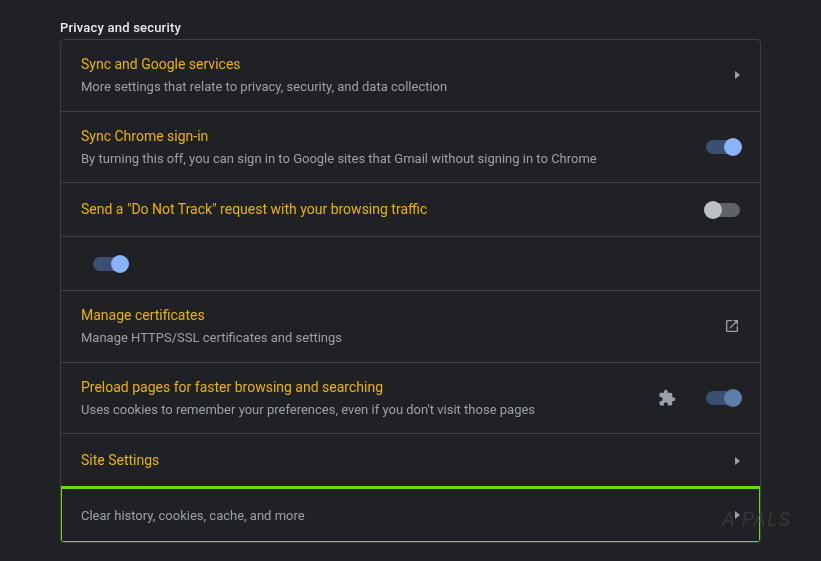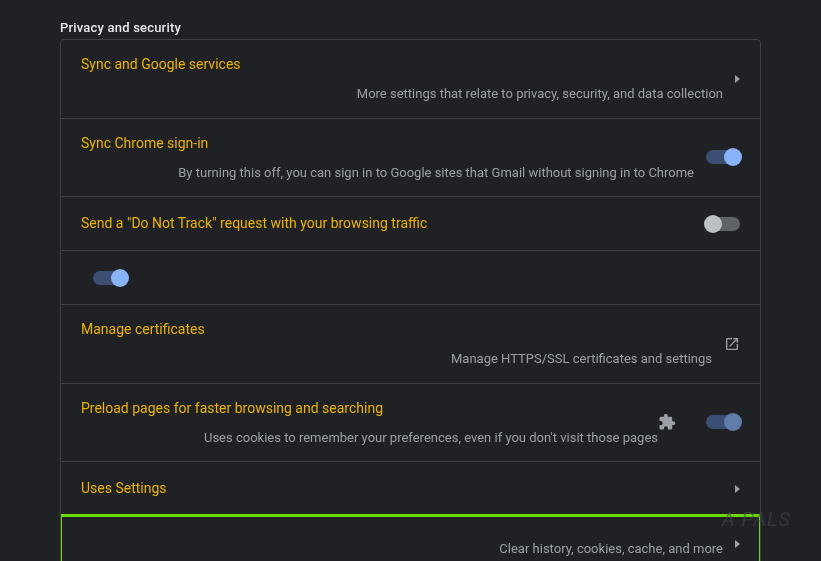--- a/index.html
+++ b/index.html
@@ -38,22 +38,21 @@
     .row-text { flex: 1; }
     .row-title {
       color: #eab308;
       font-size: 14px;
       line-height: 1.5;
     }
     .row-sub {
       color: #9aa0a6;
       font-size: 13px;
       line-height: 1.5;
-      margin-top: 9px;
-      text-align: right;
+      margin-top: 2px;
     }
     .arrow {
       width: 0; height: 0;
       border-top: 4px solid transparent;
       border-bottom: 4px solid transparent;
       border-left: 5px solid #9aa0a6;
       margin-left: 12px;
     }
     .launch {
       width: 16px; height: 16px;
@@ -153,21 +152,21 @@
       <div class="puzzle">
         <svg viewBox="0 0 24 24">
             <path d="M20.5 11H19V7c0-1.1-.9-2-2-2h-4V3.5C13 2.12 11.88 1 10.5 1S8 2.12 8 3.5V5H4c-1.1 0-2 .9-2 2v3.8h1.5c1.49 0 2.7 1.21 2.7 2.7s-1.21 2.7-2.7 2.7H2V20c0 1.1.9 2 2 2h3.8v-1.5c0-1.49 1.21-2.7 2.7-2.7s2.7 1.21 2.7 2.7V22H17c1.1 0 2-.9 2-2v-4h1.5c1.38 0 2.5-1.12 2.5-2.5S21.88 11 20.5 11z"></path>
           </svg>
       </div>
       <div class="toggle on dim"></div>
     </div>
 
     <div class="row">
       <div class="row-text">
-        <div class="row-title">Uses Settings</div>
+        <div class="row-title">Site Settings</div>
       </div>
       <div class="arrow"></div>
     </div>
 
     <div class="row highlighted">
       <div class="row-text">
         <div class="row-sub">Clear history, cookies, cache, and more</div>
       </div>
       <div class="arrow"></div>
     </div>

